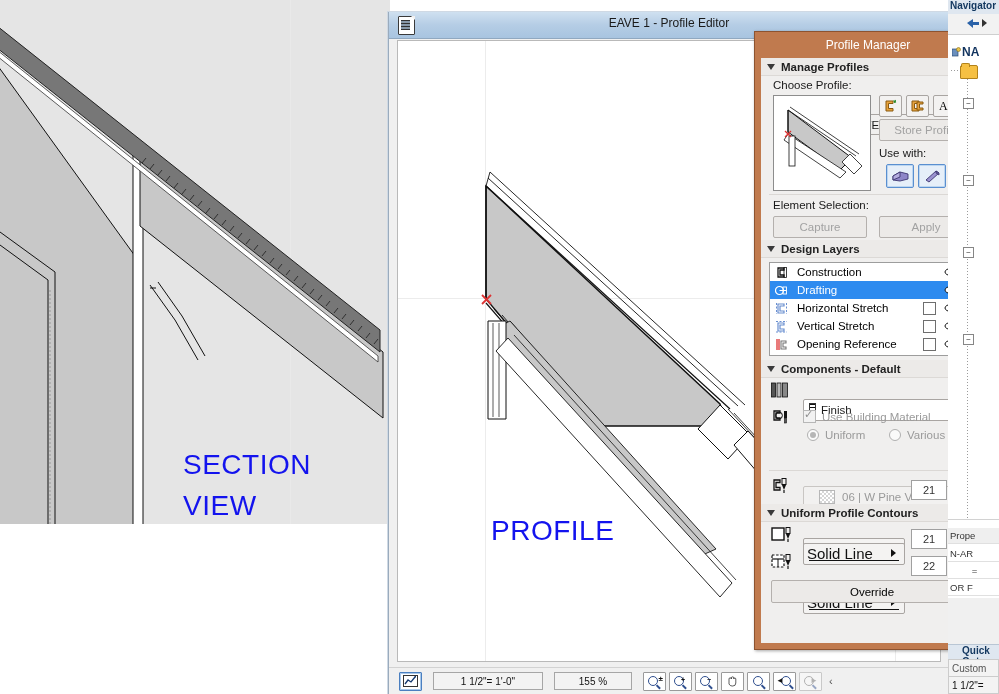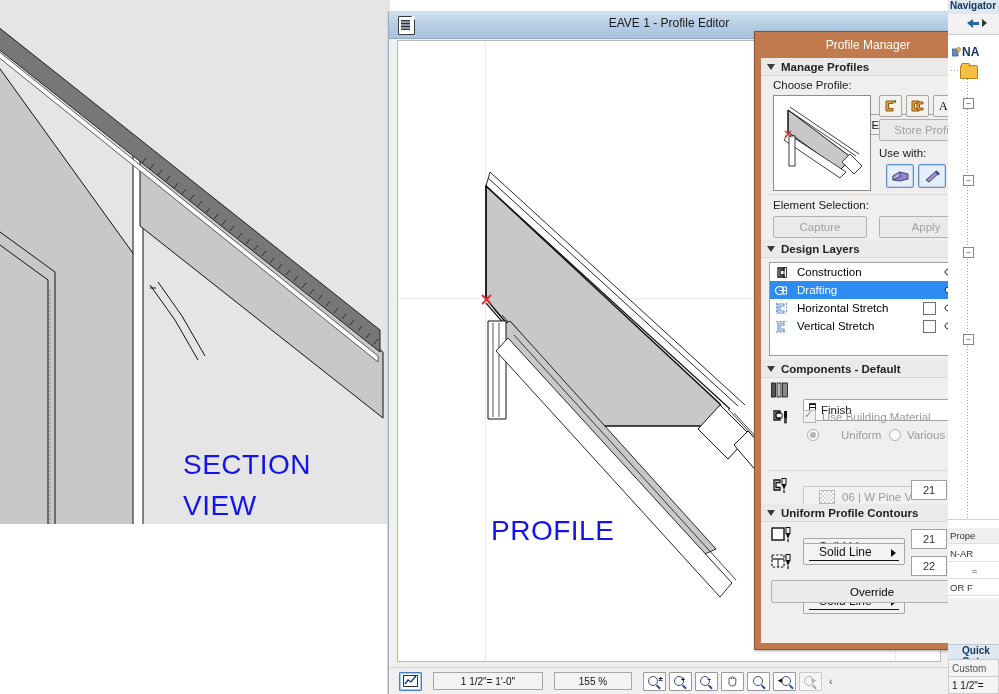--- a/index.html
+++ b/index.html
@@ -156,21 +156,21 @@
   .lg{width:13px;height:13px;position:relative;flex:0 0 auto;}
 
   .radio{width:10px;height:10px;border-radius:50%;border:1px solid #b0b0b0;background:#fafafa;position:relative;flex:0 0 auto;}
   .radio.on::after{content:"";position:absolute;left:2px;top:2px;width:6px;height:6px;border-radius:50%;background:#b6b6b6;}
   .chkbox{width:11px;height:11px;border:1px solid #b7b7b7;background:#f2f2f2;position:relative;flex:0 0 auto;}
   .chkbox.on::after{content:"✓";position:absolute;left:0px;top:-3px;font-size:11px;color:#8e8e8e;}
 
   .lt-combo{
     height:20px;border:1px solid #a9a5a2;background:#f4f3f2;position:relative;border-radius:2px;
   }
-  .lt-combo .txt{position:absolute;left:15px;top:1px;font-size:12px;color:#111;}
+  .lt-combo .txt{position:absolute;left:3px;top:1px;font-size:15px;color:#111;}
   .lt-combo .arrow{position:absolute;right:8px;top:5px;width:0;height:0;
     border-top:4px solid transparent;border-bottom:4px solid transparent;border-left:5px solid #111;}
   .lt-combo .rule{position:absolute;left:5px;right:5px;bottom:3px;height:1.5px;background:#111;}
 
   .pen-field{
     height:18px;width:34px;border:1px solid #a0a0a0;background:#fff;
     display:flex;align-items:center;justify-content:center;font-size:11px;color:#333;
   }
   .pen-swatch{
     height:18px;width:34px;border:1px solid #8e8e8e;background:#fff;
@@ -554,20 +554,38 @@
           <span class="dl-chk"></span>
           <span class="eye">
             <svg width="15" height="10" viewBox="0 0 15 10">
                 <ellipse cx="7.5" cy="5" rx="6.5" ry="3.6" fill="#fff" stroke="#111" stroke-width="1"></ellipse>
                 <circle cx="7.5" cy="5" r="2.3" fill="#8a4b12"></circle>
                 <circle cx="7.5" cy="5" r="1" fill="#111"></circle>
               </svg>
           </span>
         </div>
 
+        <div class="dl-row">
+          <span class="lg">
+            <svg width="13" height="13" viewBox="0 0 13 13">
+                <path d="M11 3 H6 v8 h5 v-2 H8 V5 h3 z" fill="none" stroke="#777" stroke-width="1.1"></path>
+                <line x1="2" y1="1" x2="2" y2="12" stroke="#d33" stroke-width="1.3"></line>
+                <line x1="4" y1="1" x2="4" y2="12" stroke="#d33" stroke-width="1.3"></line>
+              </svg>
+          </span>
+          <span class="dl-name">Opening Reference</span>
+          <span class="dl-chk"></span>
+          <span class="eye">
+            <svg width="15" height="10" viewBox="0 0 15 10">
+                <ellipse cx="7.5" cy="5" rx="6.5" ry="3.6" fill="#fff" stroke="#111" stroke-width="1"></ellipse>
+                <circle cx="7.5" cy="5" r="2.3" fill="#8a4b12"></circle>
+                <circle cx="7.5" cy="5" r="1" fill="#111"></circle>
+              </svg>
+          </span>
+        </div>
       </div>
     </div>
 
     <div class="abs" style="left:0;right:0;top:302px;">
       <div class="sec-header">
         <span class="tri"></span>
         <span>Components - Default</span>
       </div>
 
       <div class="abs" style="left:10px;top:22px;">
@@ -591,21 +609,21 @@
             <rect x="13" y="3" width="3" height="7" fill="#111"></rect>
             <rect x="13.5" y="10" width="2" height="5" fill="#555" stroke="#111" stroke-width="0.6"></rect>
           </svg>
       </div>
 
       <div class="abs" style="left:42px;top:50px;display:flex;align-items:center;gap:6px;">
         <span class="chkbox on"></span>
         <span class="lbl-dim">Use Building Material</span>
       </div>
 
-      <div class="abs" style="left:46px;top:69px;display:flex;align-items:center;gap:22px;">
+      <div class="abs" style="left:46px;top:69px;display:flex;align-items:center;gap:6px;">
         <span class="radio on"></span>
         <span class="lbl-dim">Uniform</span>
       </div>
       <div class="abs" style="left:128px;top:69px;display:flex;align-items:center;gap:6px;">
         <span class="radio"></span>
         <span class="lbl-dim">Various</span>
       </div>
 
       <div class="abs mat-row" style="left:42px;top:86px;width:167px;">
         <span class="mat-chip"></span>

